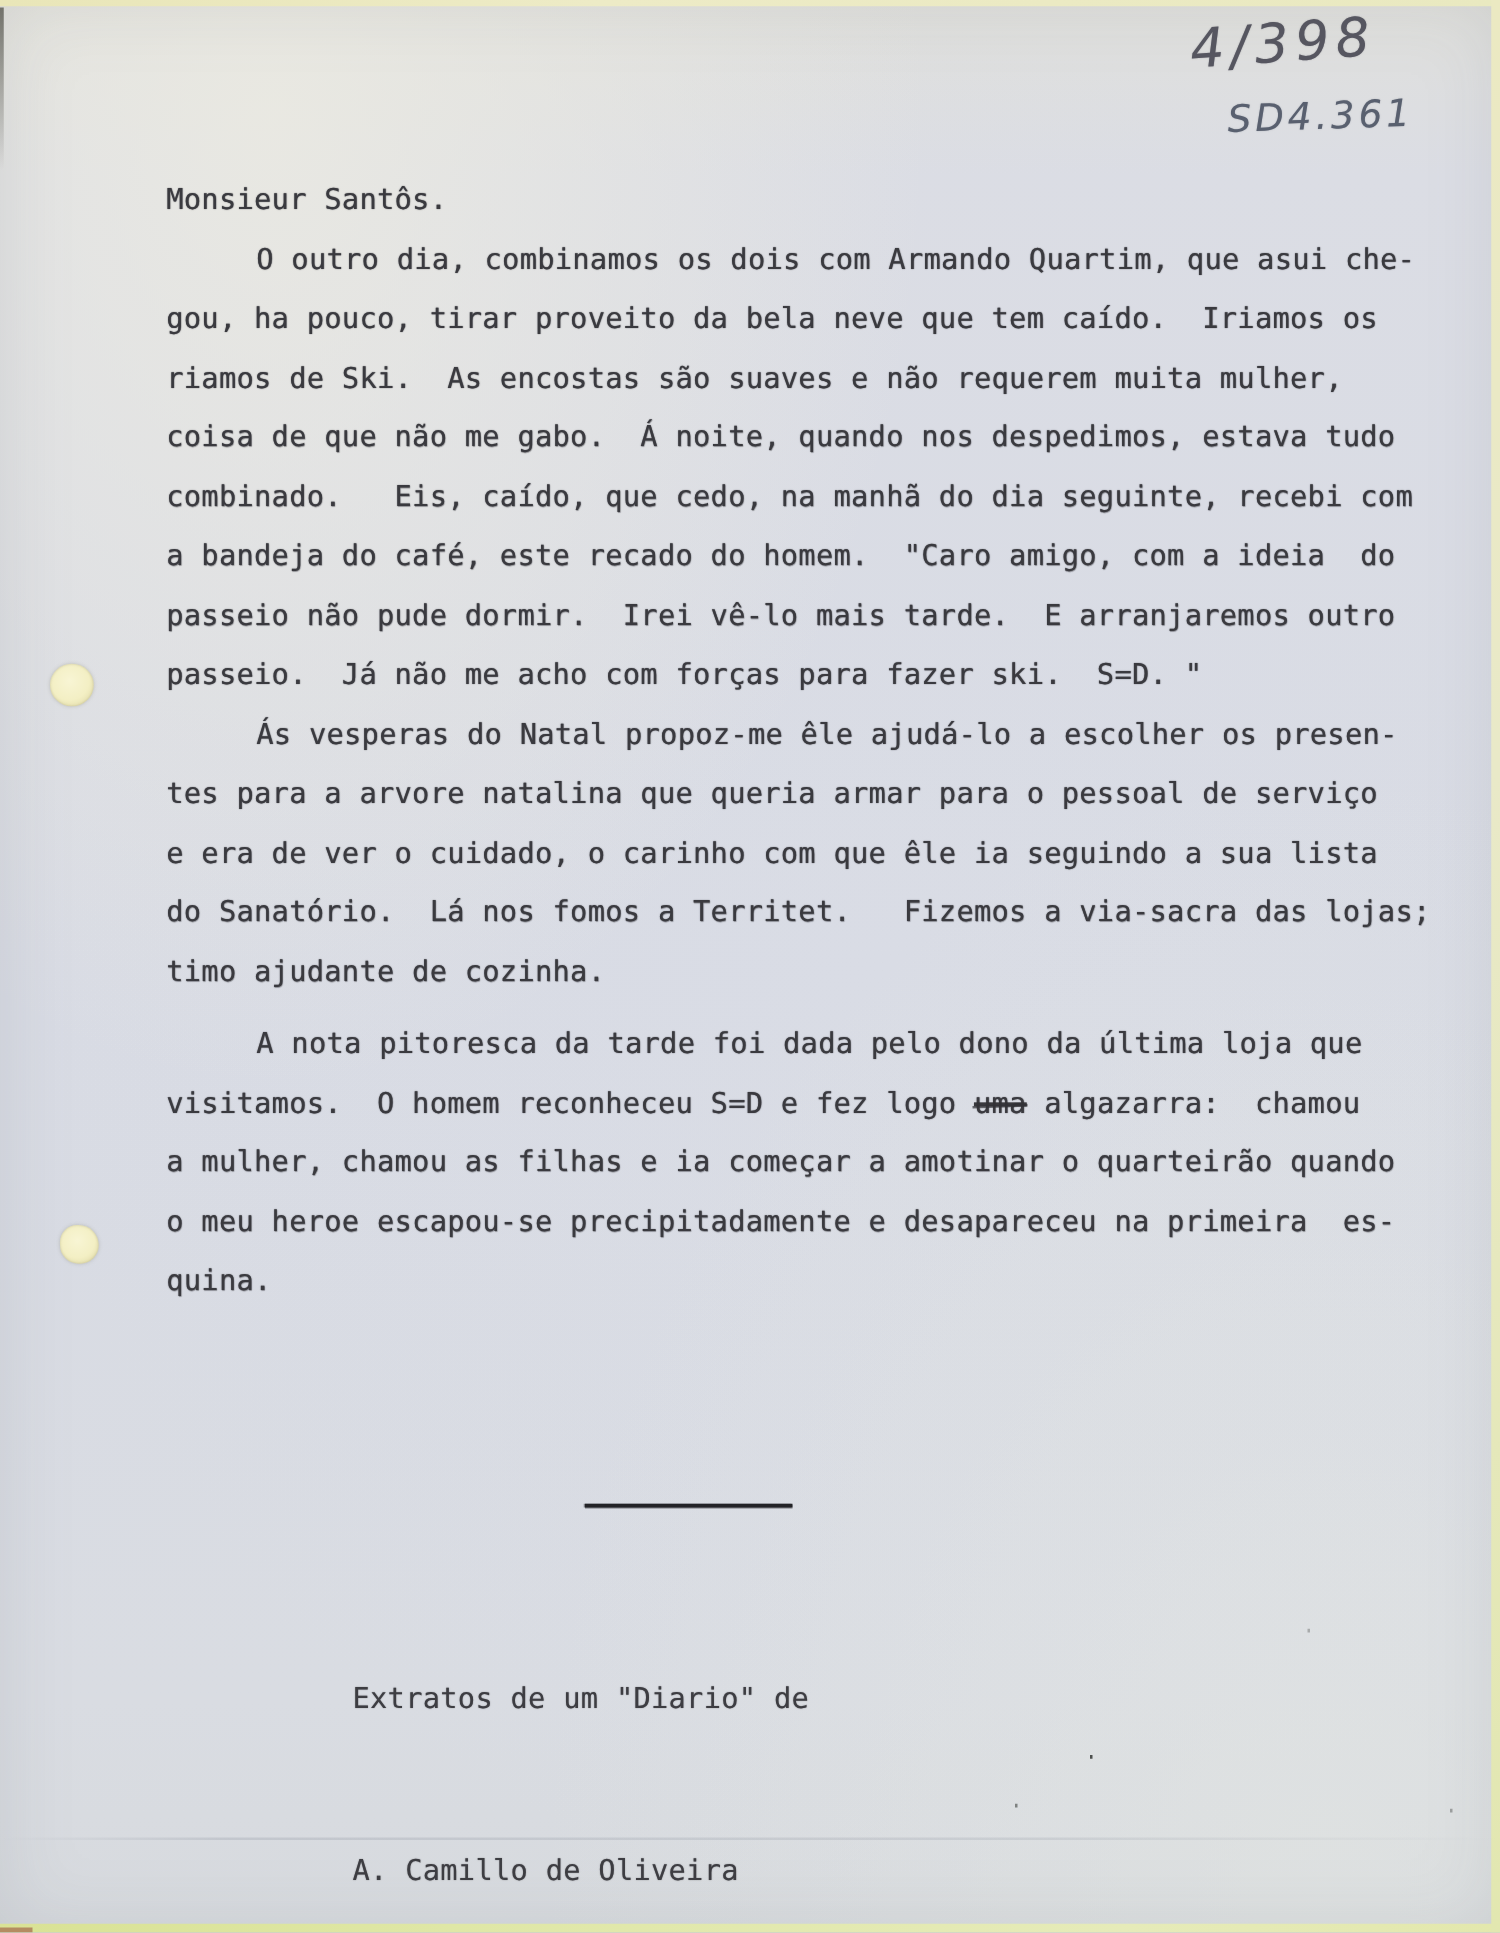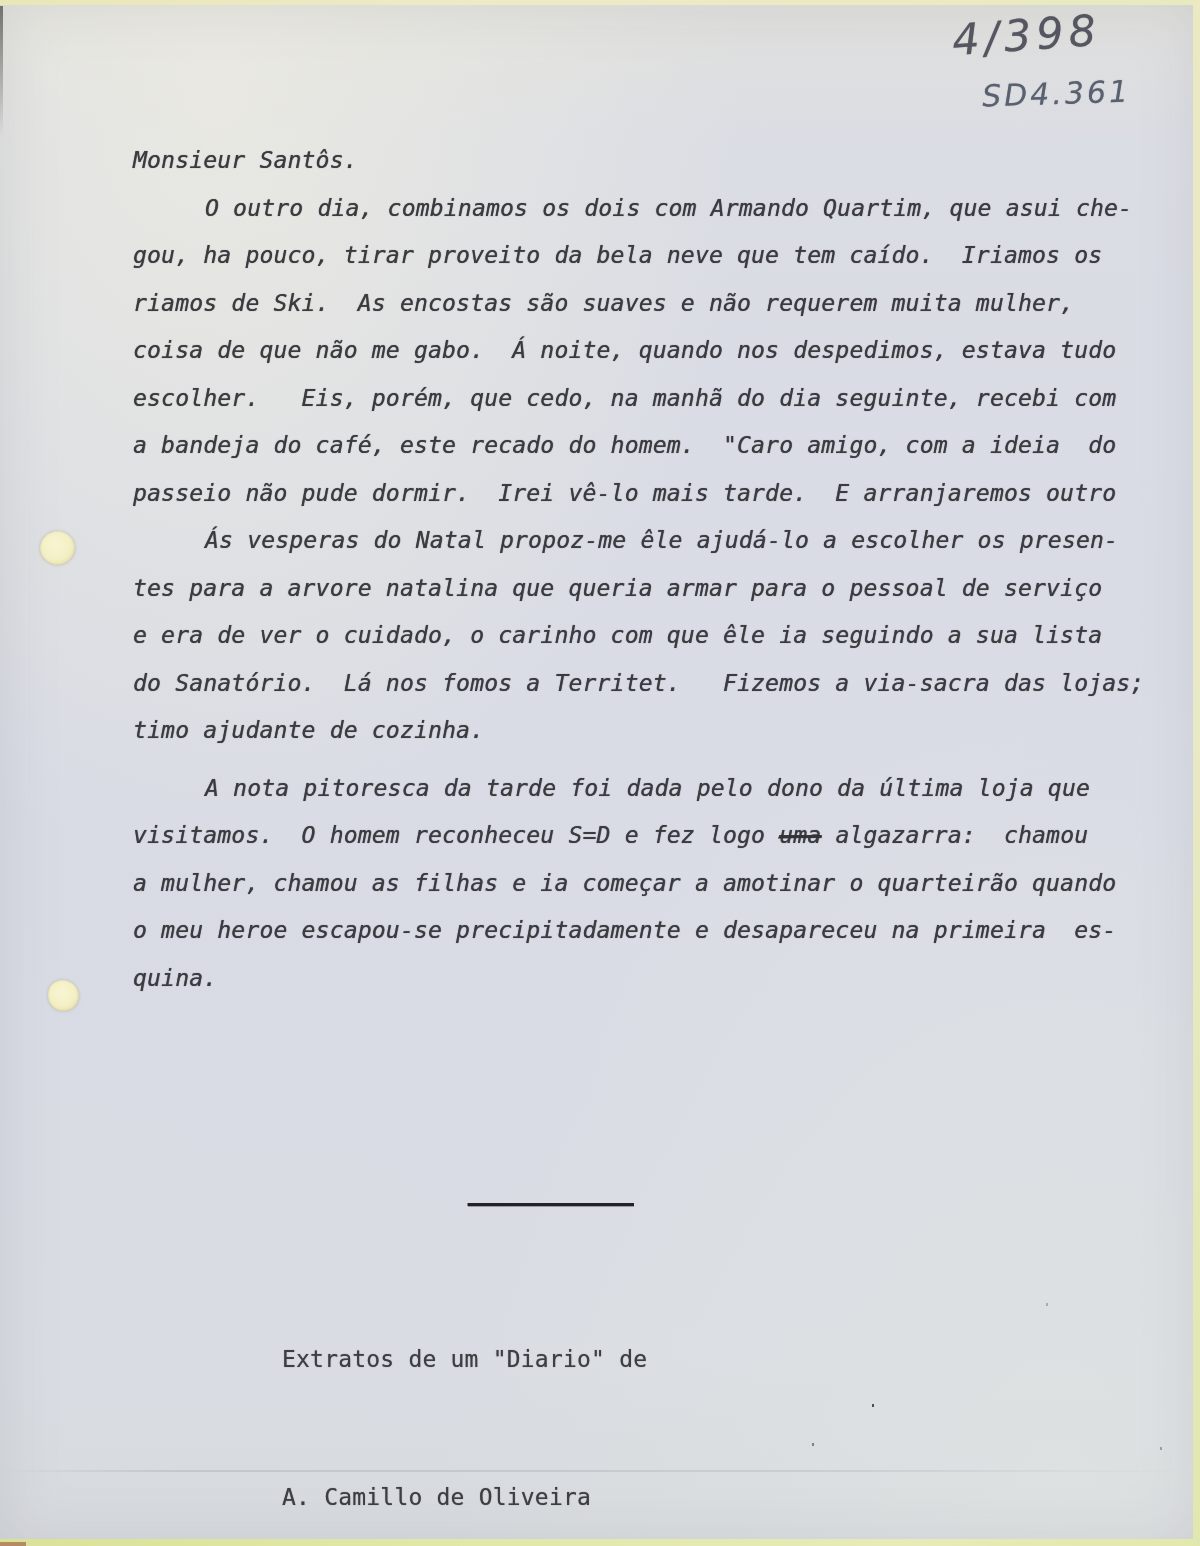--- a/index.html
+++ b/index.html
@@ -64,21 +64,21 @@
   .hole-1 { left: 40px; top: 531px; width: 35px; height: 34px; }
   .hole-2 { left: 48px; top: 980px; width: 31px; height: 31px; border-radius: 46% 54% 50% 50%; }
 
   
   .body-text {
     position: absolute; left: 133px; top: 137px; width: 1030px;
     font-size: 23px; line-height: 47.5px; letter-spacing: 0.2px;
     color: #3a3a3f;
     text-shadow: 0 0 1px rgba(48,48,54,0.65), 0.4px 0.4px 0.6px rgba(48,48,54,0.35);
   }
-  .tline { white-space: pre; font-style: italic; }
+  .tline { white-space: pre; }
   .tline.indent { padding-left: 72px; }
   .tline.pgap { margin-top: 10px; }
   .strike {
     position: relative;
     text-decoration: line-through;
     text-decoration-thickness: 3px;
     text-decoration-color: rgba(50,50,55,0.85);
   }
   .strike::after {
     content: ""; position: absolute; left: -1px; right: -1px; top: 55%;
@@ -124,23 +124,24 @@
 
   <div class="hole hole-1"></div>
   <div class="hole hole-2"></div>
 
   <div class="body-text" id="letter-lines">
       <div class="tline"><span>Monsieur Santôs.</span></div>
       <div class="tline indent"><span>O outro dia, combinamos os dois com Armando Quartim, que asui che-</span></div>
       <div class="tline"><span>gou, ha pouco, tirar proveito da bela neve que tem caído.  Iriamos os</span></div>
       <div class="tline"><span>riamos de Ski.  As encostas são suaves e não requerem muita mulher,</span></div>
       <div class="tline"><span>coisa de que não me gabo.  Á noite, quando nos despedimos, estava tudo</span></div>
-      <div class="tline"><span>escolher.   Eis, porém, que cedo, na manhã do dia seguinte, recebi com</span></div>
+      <div class="tline"><span>combinado.   Eis, caído, que cedo, na manhã do dia seguinte, recebi com</span></div>
       <div class="tline"><span>a bandeja do café, este recado do homem.  "Caro amigo, com a ideia  do</span></div>
       <div class="tline"><span>passeio não pude dormir.  Irei vê-lo mais tarde.  E arranjaremos outro</span></div>
+      <div class="tline"><span>passeio.  Já não me acho com forças para fazer ski.  S=D. "</span></div>
       <div class="tline indent"><span>Ás vesperas do Natal propoz-me êle ajudá-lo a escolher os presen-</span></div>
       <div class="tline"><span>tes para a arvore natalina que queria armar para o pessoal de serviço</span></div>
       <div class="tline"><span>e era de ver o cuidado, o carinho com que êle ia seguindo a sua lista</span></div>
       <div class="tline"><span>do Sanatório.  Lá nos fomos a Territet.   Fizemos a via-sacra das lojas;</span></div>
       <div class="tline"><span>timo ajudante de cozinha.</span></div>
       <div class="tline indent pgap"><span>A nota pitoresca da tarde foi dada pelo dono da última loja que</span></div>
       <div class="tline"><span>visitamos.  O homem reconheceu S=D e fez logo </span><span class="strike">uma</span><span> algazarra:  chamou</span></div>
       <div class="tline"><span>a mulher, chamou as filhas e ia começar a amotinar o quarteirão quando</span></div>
       <div class="tline"><span>o meu heroe escapou-se precipitadamente e desapareceu na primeira  es-</span></div>
       <div class="tline"><span>quina.</span></div>

